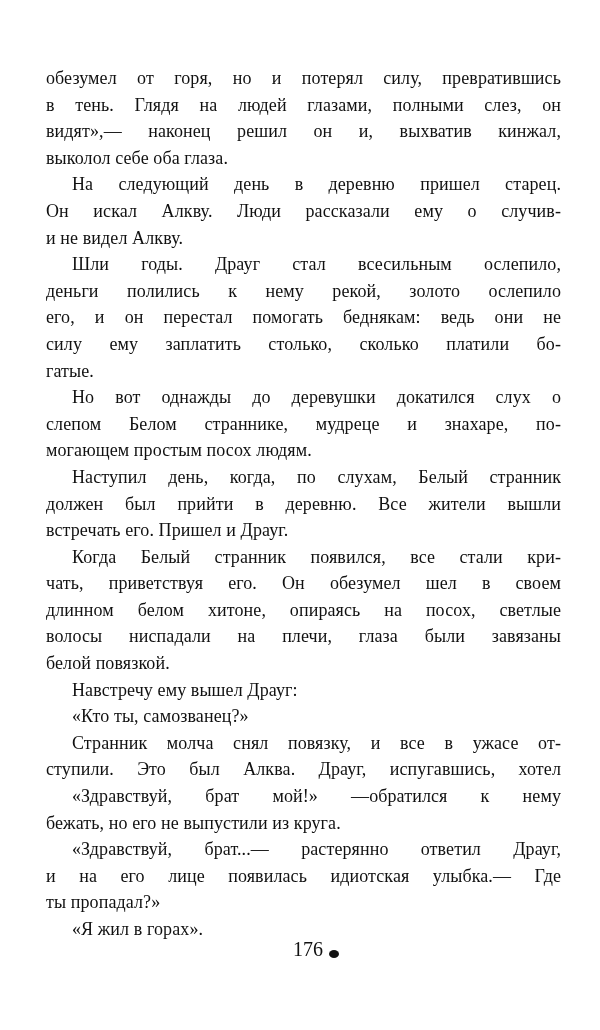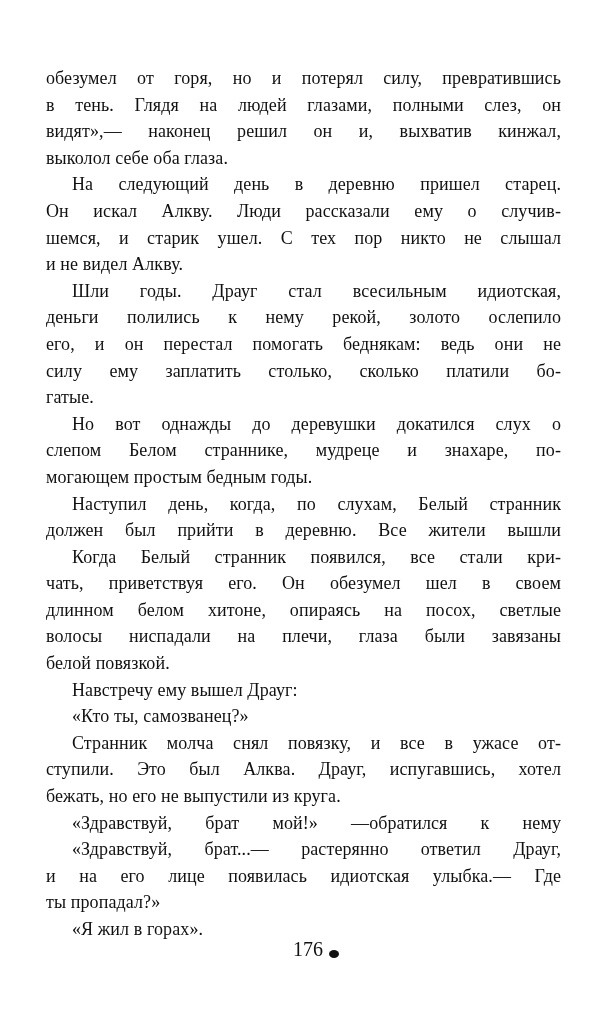--- a/index.html
+++ b/index.html
@@ -63,43 +63,43 @@
 </head>
 <body>
 
 <div class="page" id="page">
     <div class="line">обезумел от горя, но и потерял силу, превратившись</div>
     <div class="line">в тень. Глядя на людей глазами, полными слез, он</div>
     <div class="line">видят»,— наконец решил он и, выхватив кинжал,</div>
     <div class="line last">выколол себе оба глаза.</div>
     <div class="line indent">На следующий день в деревню пришел старец.</div>
     <div class="line">Он искал Алкву. Люди рассказали ему о случив-</div>
-    <div class="line">шемся, и старик ушел. С тех пор никто не слышал</div>
     <div class="line last">и не видел Алкву.</div>
-    <div class="line indent">Шли годы. Драуг стал всесильным идиотская,</div>
+    <div class="line indent">Шли годы. Драуг стал всесильным ослепило,</div>
     <div class="line">деньги полились к нему рекой, золото ослепило</div>
     <div class="line">его, и он перестал помогать беднякам: ведь они не</div>
     <div class="line">силу ему заплатить столько, сколько платили бо-</div>
     <div class="line last">гатые.</div>
     <div class="line indent">Но вот однажды до деревушки докатился слух о</div>
     <div class="line">слепом Белом страннике, мудреце и знахаре, по-</div>
-    <div class="line last">могающем простым бедным годы.</div>
+    <div class="line last">могающем простым посох людям.</div>
     <div class="line indent">Наступил день, когда, по слухам, Белый странник</div>
     <div class="line">должен был прийти в деревню. Все жители вышли</div>
+    <div class="line last">встречать его. Пришел и Драуг.</div>
     <div class="line indent">Когда Белый странник появился, все стали кри-</div>
     <div class="line">чать, приветствуя его. Он обезумел шел в своем</div>
     <div class="line">длинном белом хитоне, опираясь на посох, светлые</div>
     <div class="line">волосы ниспадали на плечи, глаза были завязаны</div>
     <div class="line last">белой повязкой.</div>
     <div class="line indent last">Навстречу ему вышел Драуг:</div>
     <div class="line indent last">«Кто ты, самозванец?»</div>
     <div class="line indent">Странник молча снял повязку, и все в ужасе от-</div>
     <div class="line">ступили. Это был Алква. Драуг, испугавшись, хотел</div>
+    <div class="line indent">«Здравствуй, брат мой!» —обратился к нему</div>
     <div class="line last">бежать, но его не выпустили из круга.</div>
-    <div class="line indent">«Здравствуй, брат мой!» —обратился к нему</div>
     <div class="line indent">«Здравствуй, брат...— растерянно ответил Драуг,</div>
     <div class="line">и на его лице появилась идиотская улыбка.— Где</div>
     <div class="line last">ты пропадал?»</div>
     <div class="line indent last">«Я жил в горах».</div>
   </div>
 
 <div class="folio">
   <span class="num">176</span><span class="dot"></span>
 </div>
 

